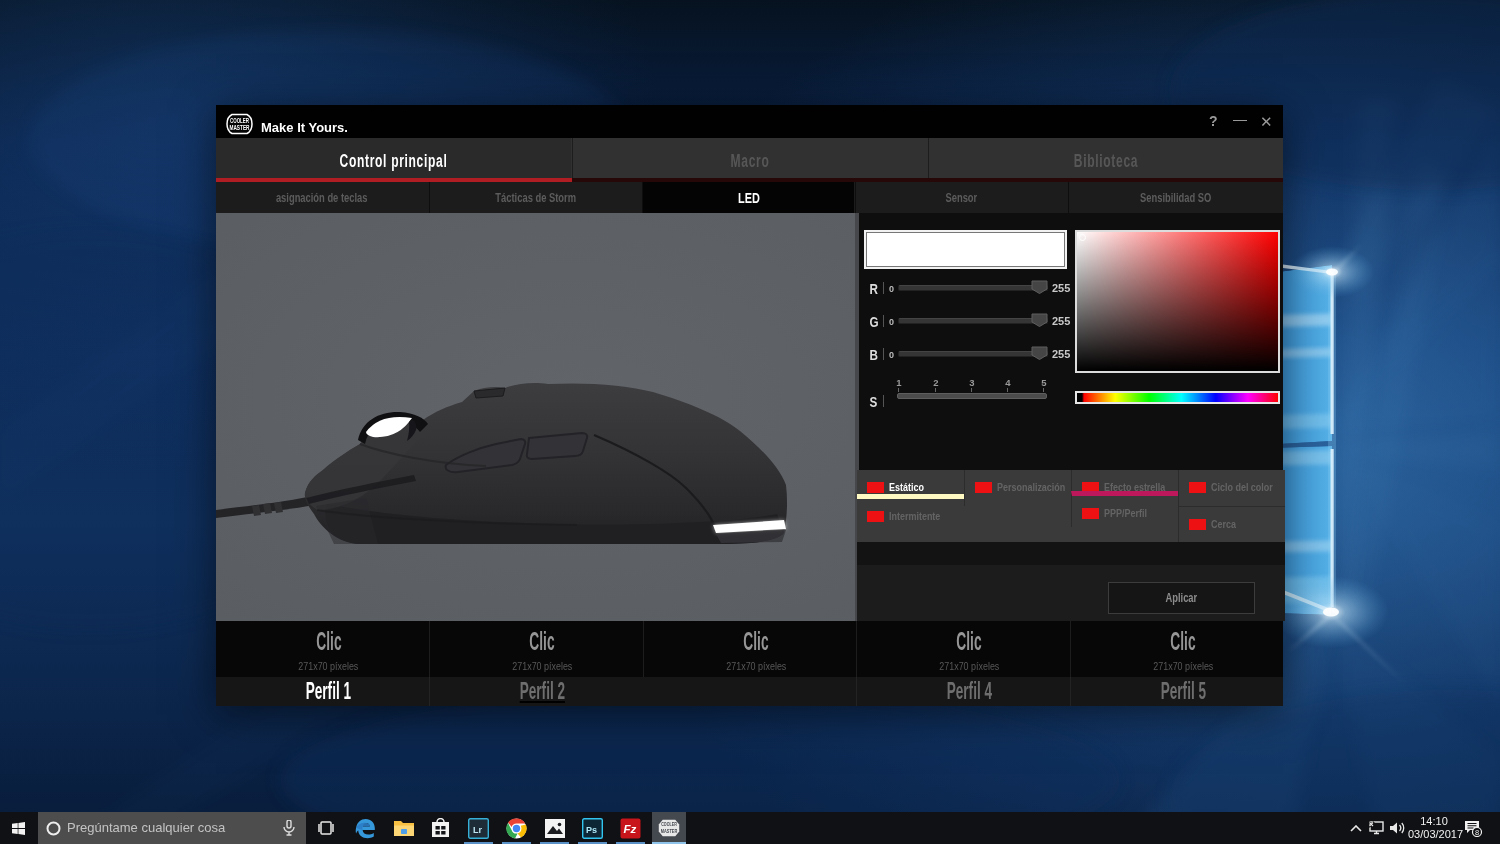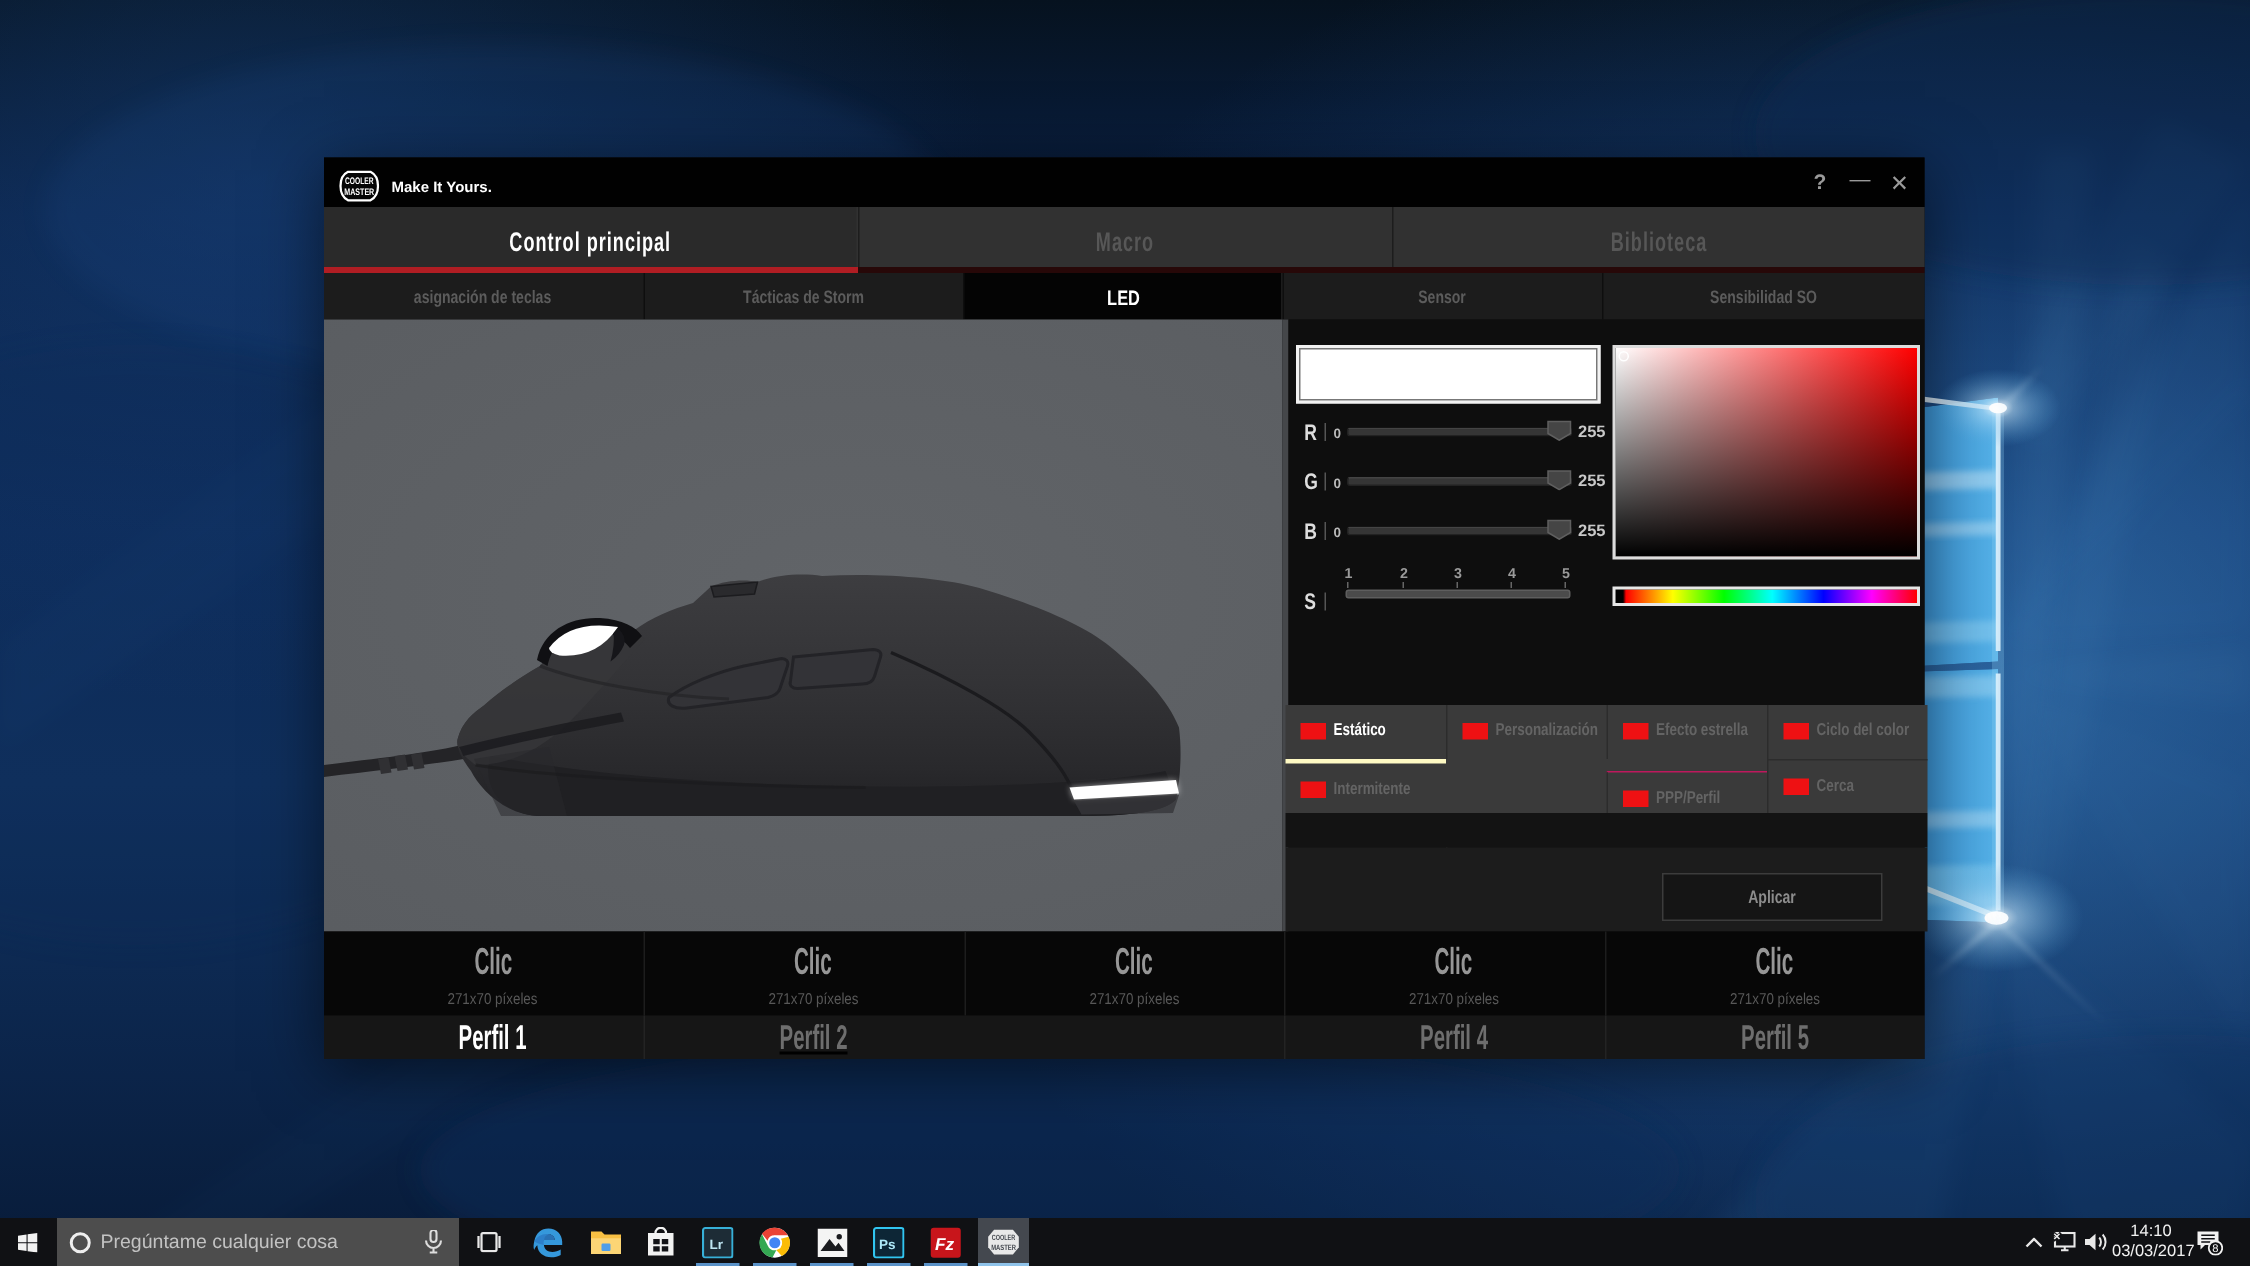--- a/index.html
+++ b/index.html
@@ -161,21 +161,21 @@
     <ellipse cx="1450" cy="800" rx="280" ry="110" fill="#0e3060" opacity="0.35" filter="url(#b8)"></ellipse>
       </svg>
 
   <div id="win" class="abs">
     <div id="titlebar" class="abs">
       <svg class="abs" style="left:10px;top:8px" width="27" height="22" viewBox="0 0 27 22">
         <path d="M6,1.5 L21,1.5 Q26,4 26,11 Q26,18 21,20.5 L6,20.5 Q1,18 1,11 Q1,4 6,1.5 Z" fill="#060606" stroke="#fff" stroke-width="1.5"></path>
         <text x="13.5" y="9.5" font-size="6.4" font-weight="bold" fill="#fff" text-anchor="middle" textLength="19" lengthAdjust="spacingAndGlyphs" font-family="Liberation Sans">COOLER</text>
         <text x="13.5" y="17" font-size="6.4" font-weight="bold" fill="#fff" text-anchor="middle" textLength="20" lengthAdjust="spacingAndGlyphs" font-family="Liberation Sans">MASTER</text>
       </svg>
-      <div class="abs" style="left:45px;top:15px;font-size:10px;font-weight:bold;color:#fff;">Make It Yours.</div>
+      <div class="abs" style="left:45px;top:15px;font-size:13px;font-weight:bold;color:#fff;">Make It Yours.</div>
       <div class="abs" style="left:993px;top:8px;font-size:14px;color:#9a9a9a;font-weight:bold;">?</div>
       <div class="abs" style="left:1017px;top:6px;font-size:14px;color:#9a9a9a;">—</div>
       <div class="abs" style="left:1044px;top:8px;font-size:15px;color:#9a9a9a;">✕</div>
     </div>
     <div id="maintabs" class="abs">
       <div class="mtab ctr abs" style="left:0;background:#2a2a2a;">
           <span class="cond" style="font-size:18px;font-weight:bold;color:#fff;letter-spacing:1px;transform:scaleX(0.67);margin-top:6px;">Control principal</span>
         </div>
       <div class="mtab ctr abs" style="left:356px;border-left:1px solid #1d1d1d;">
           <span class="cond" style="font-size:18px;font-weight:bold;color:#575757;letter-spacing:1px;transform:scaleX(0.67);margin-top:6px;">Macro</span>
@@ -334,29 +334,29 @@
             <span class="mtxt cond">Personalización</span>
           </div>
         <div class="mcell abs" style="left:214px;top:0;border-left:1px solid #2c2c2c;">
             <span class="rsq"></span>
             <span class="mtxt cond">Efecto estrella</span>
           </div>
         <div class="mcell abs" style="left:321px;top:0;border-left:1px solid #2c2c2c;">
             <span class="rsq"></span>
             <span class="mtxt cond">Ciclo del color</span>
           </div>
-        <div class="mcell abs" style="left:0;top:36px;border-top:3px solid #fef9c3;">
+        <div class="mcell abs" style="left:0;top:24px;border-top:5px solid #fef9c3;">
             <span class="rsq"></span>
             <span class="mtxt cond">Intermitente</span>
           </div>
         <div class="mcell abs" style="left:107px;top:36px;border-left:1px solid #2c2c2c;border-top:1px solid #2c2c2c;margin-top:48px;">
             <span class="rsq"></span>
             <span class="mtxt cond">Multicapa</span>
           </div>
-        <div class="mcell abs" style="left:214px;top:44px;border-left:1px solid #2c2c2c;border-top:1px solid #be185d;">
+        <div class="mcell abs" style="left:214px;top:21px;border-left:1px solid #2c2c2c;border-top:5px solid #be185d;">
             <span class="rsq"></span>
             <span class="mtxt cond">PPP/Perfil</span>
           </div>
         <div class="mcell abs" style="left:321px;top:36px;border-left:1px solid #2c2c2c;border-top:1px solid #2c2c2c;">
             <span class="rsq"></span>
             <span class="mtxt cond">Cerca</span>
           </div>
       </div>
       <div id="stripA" class="abs"></div>
       <div id="stripB" class="abs"></div>

